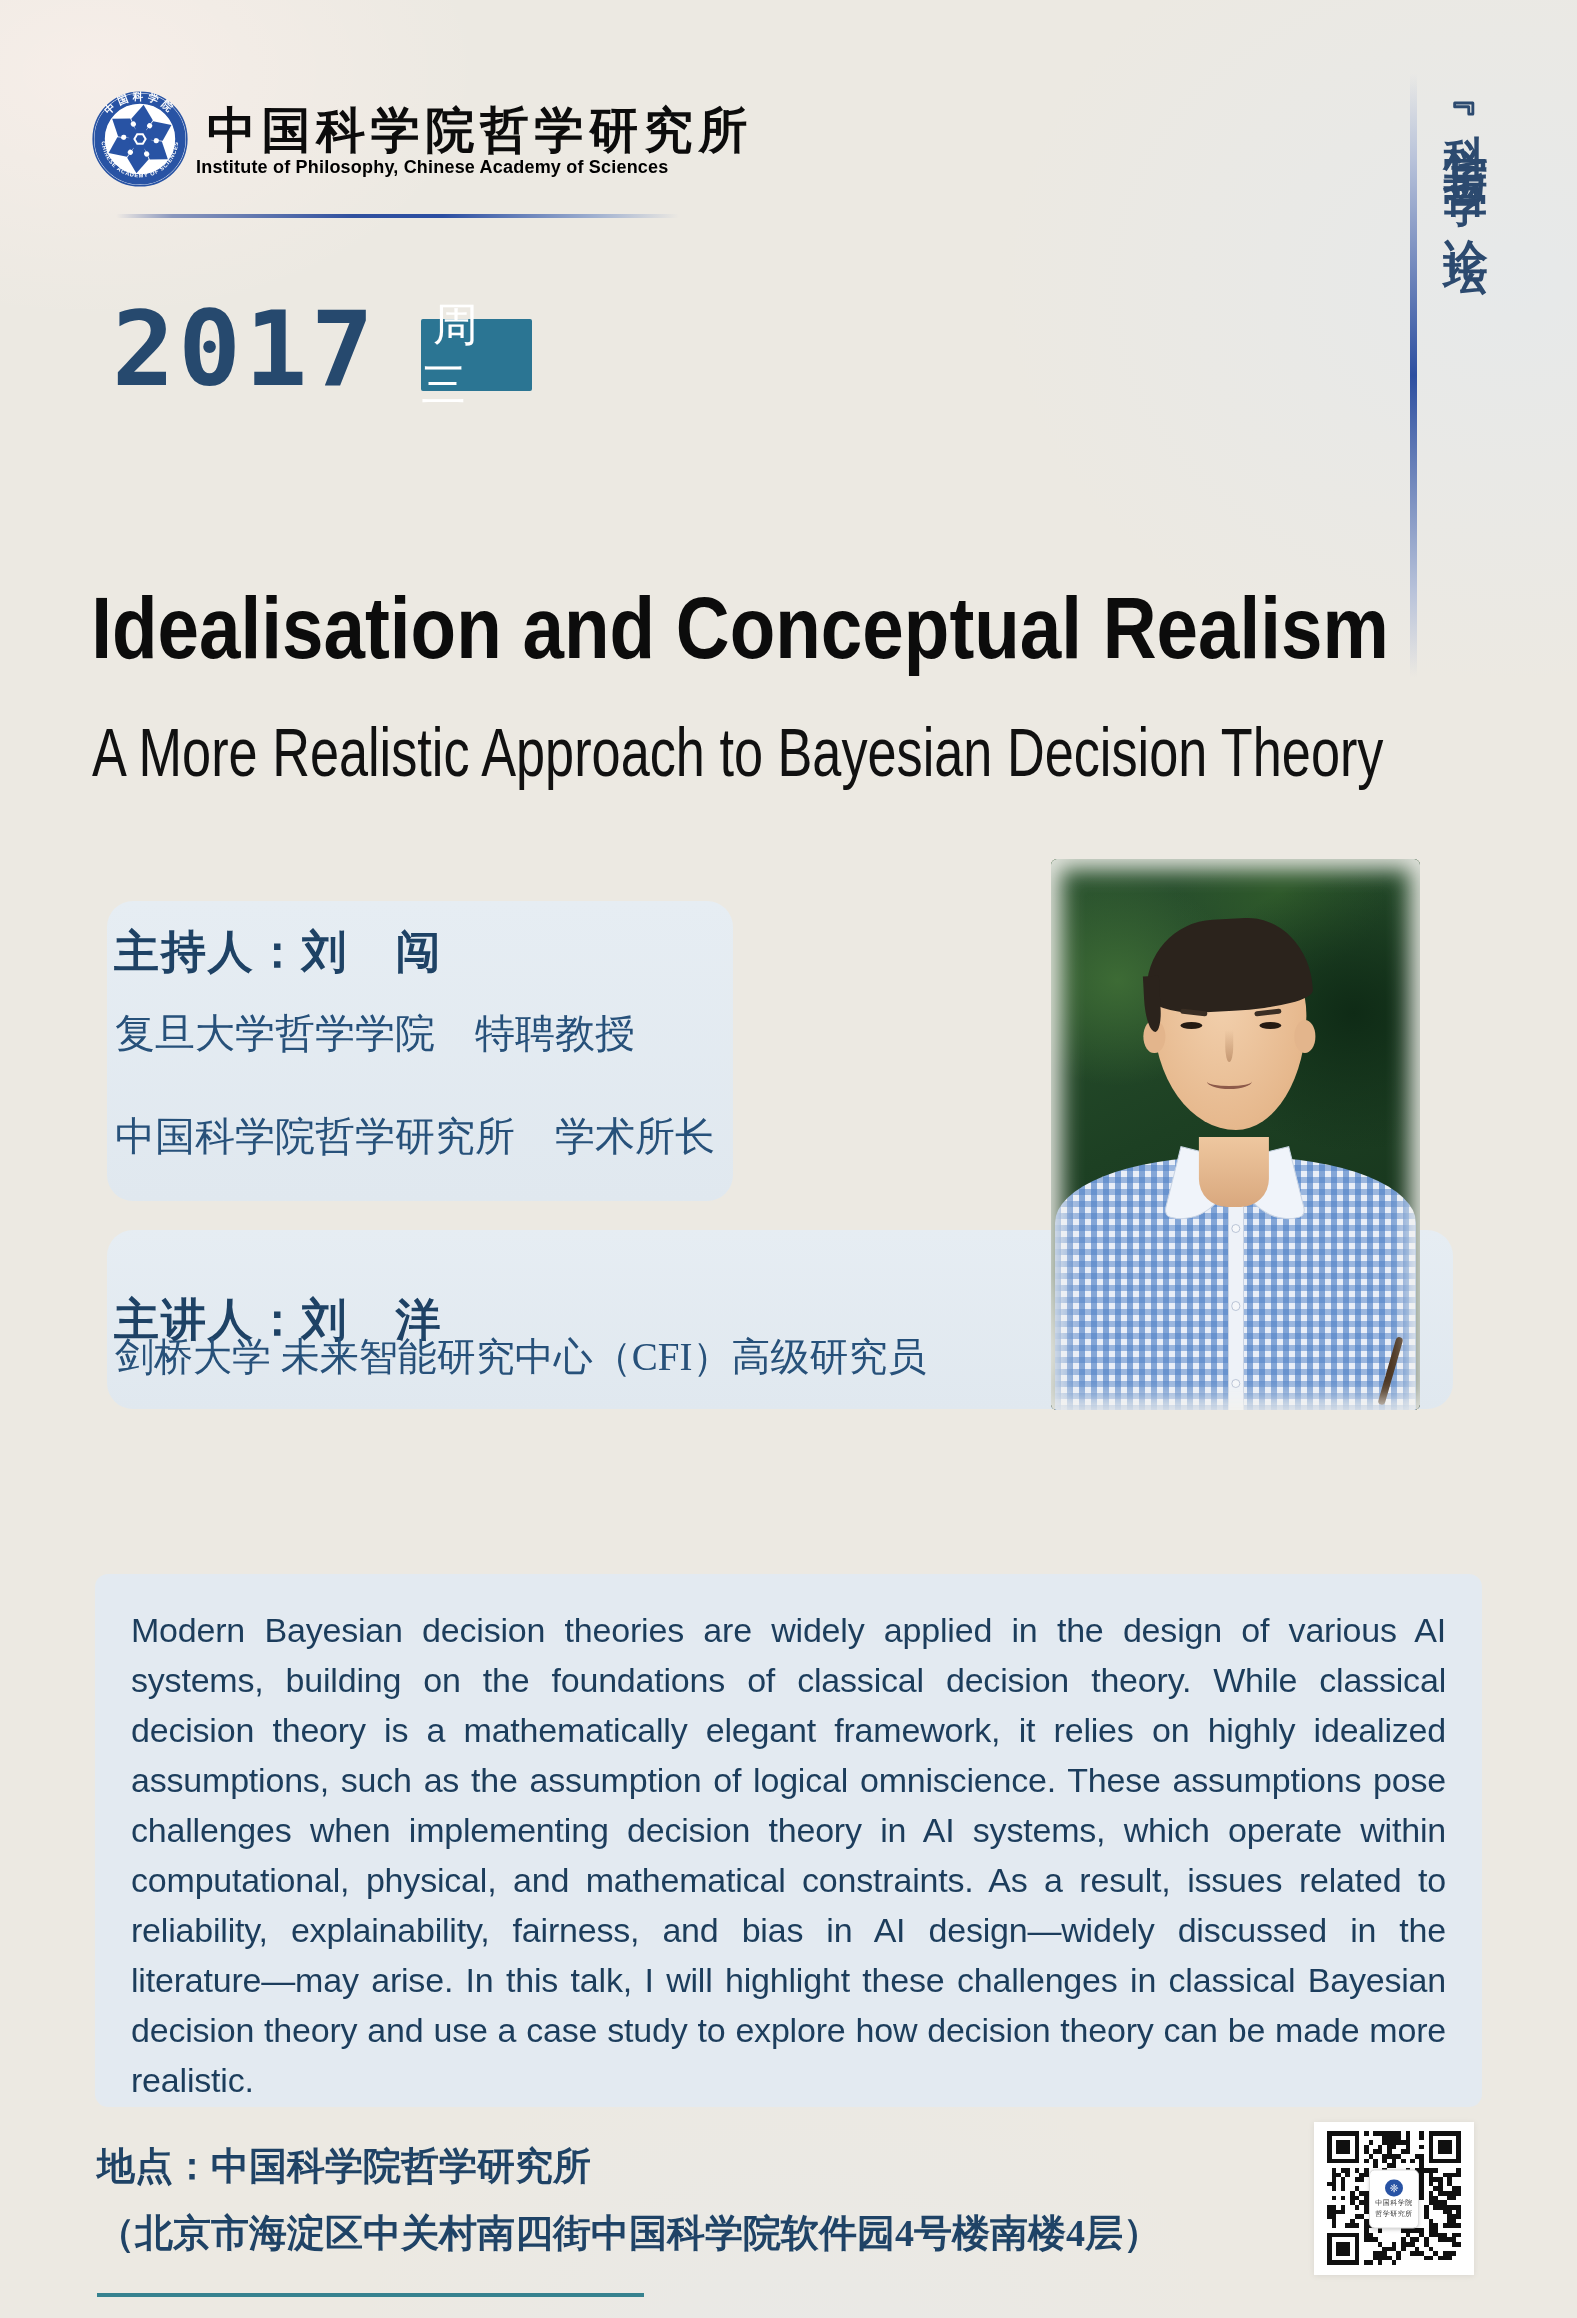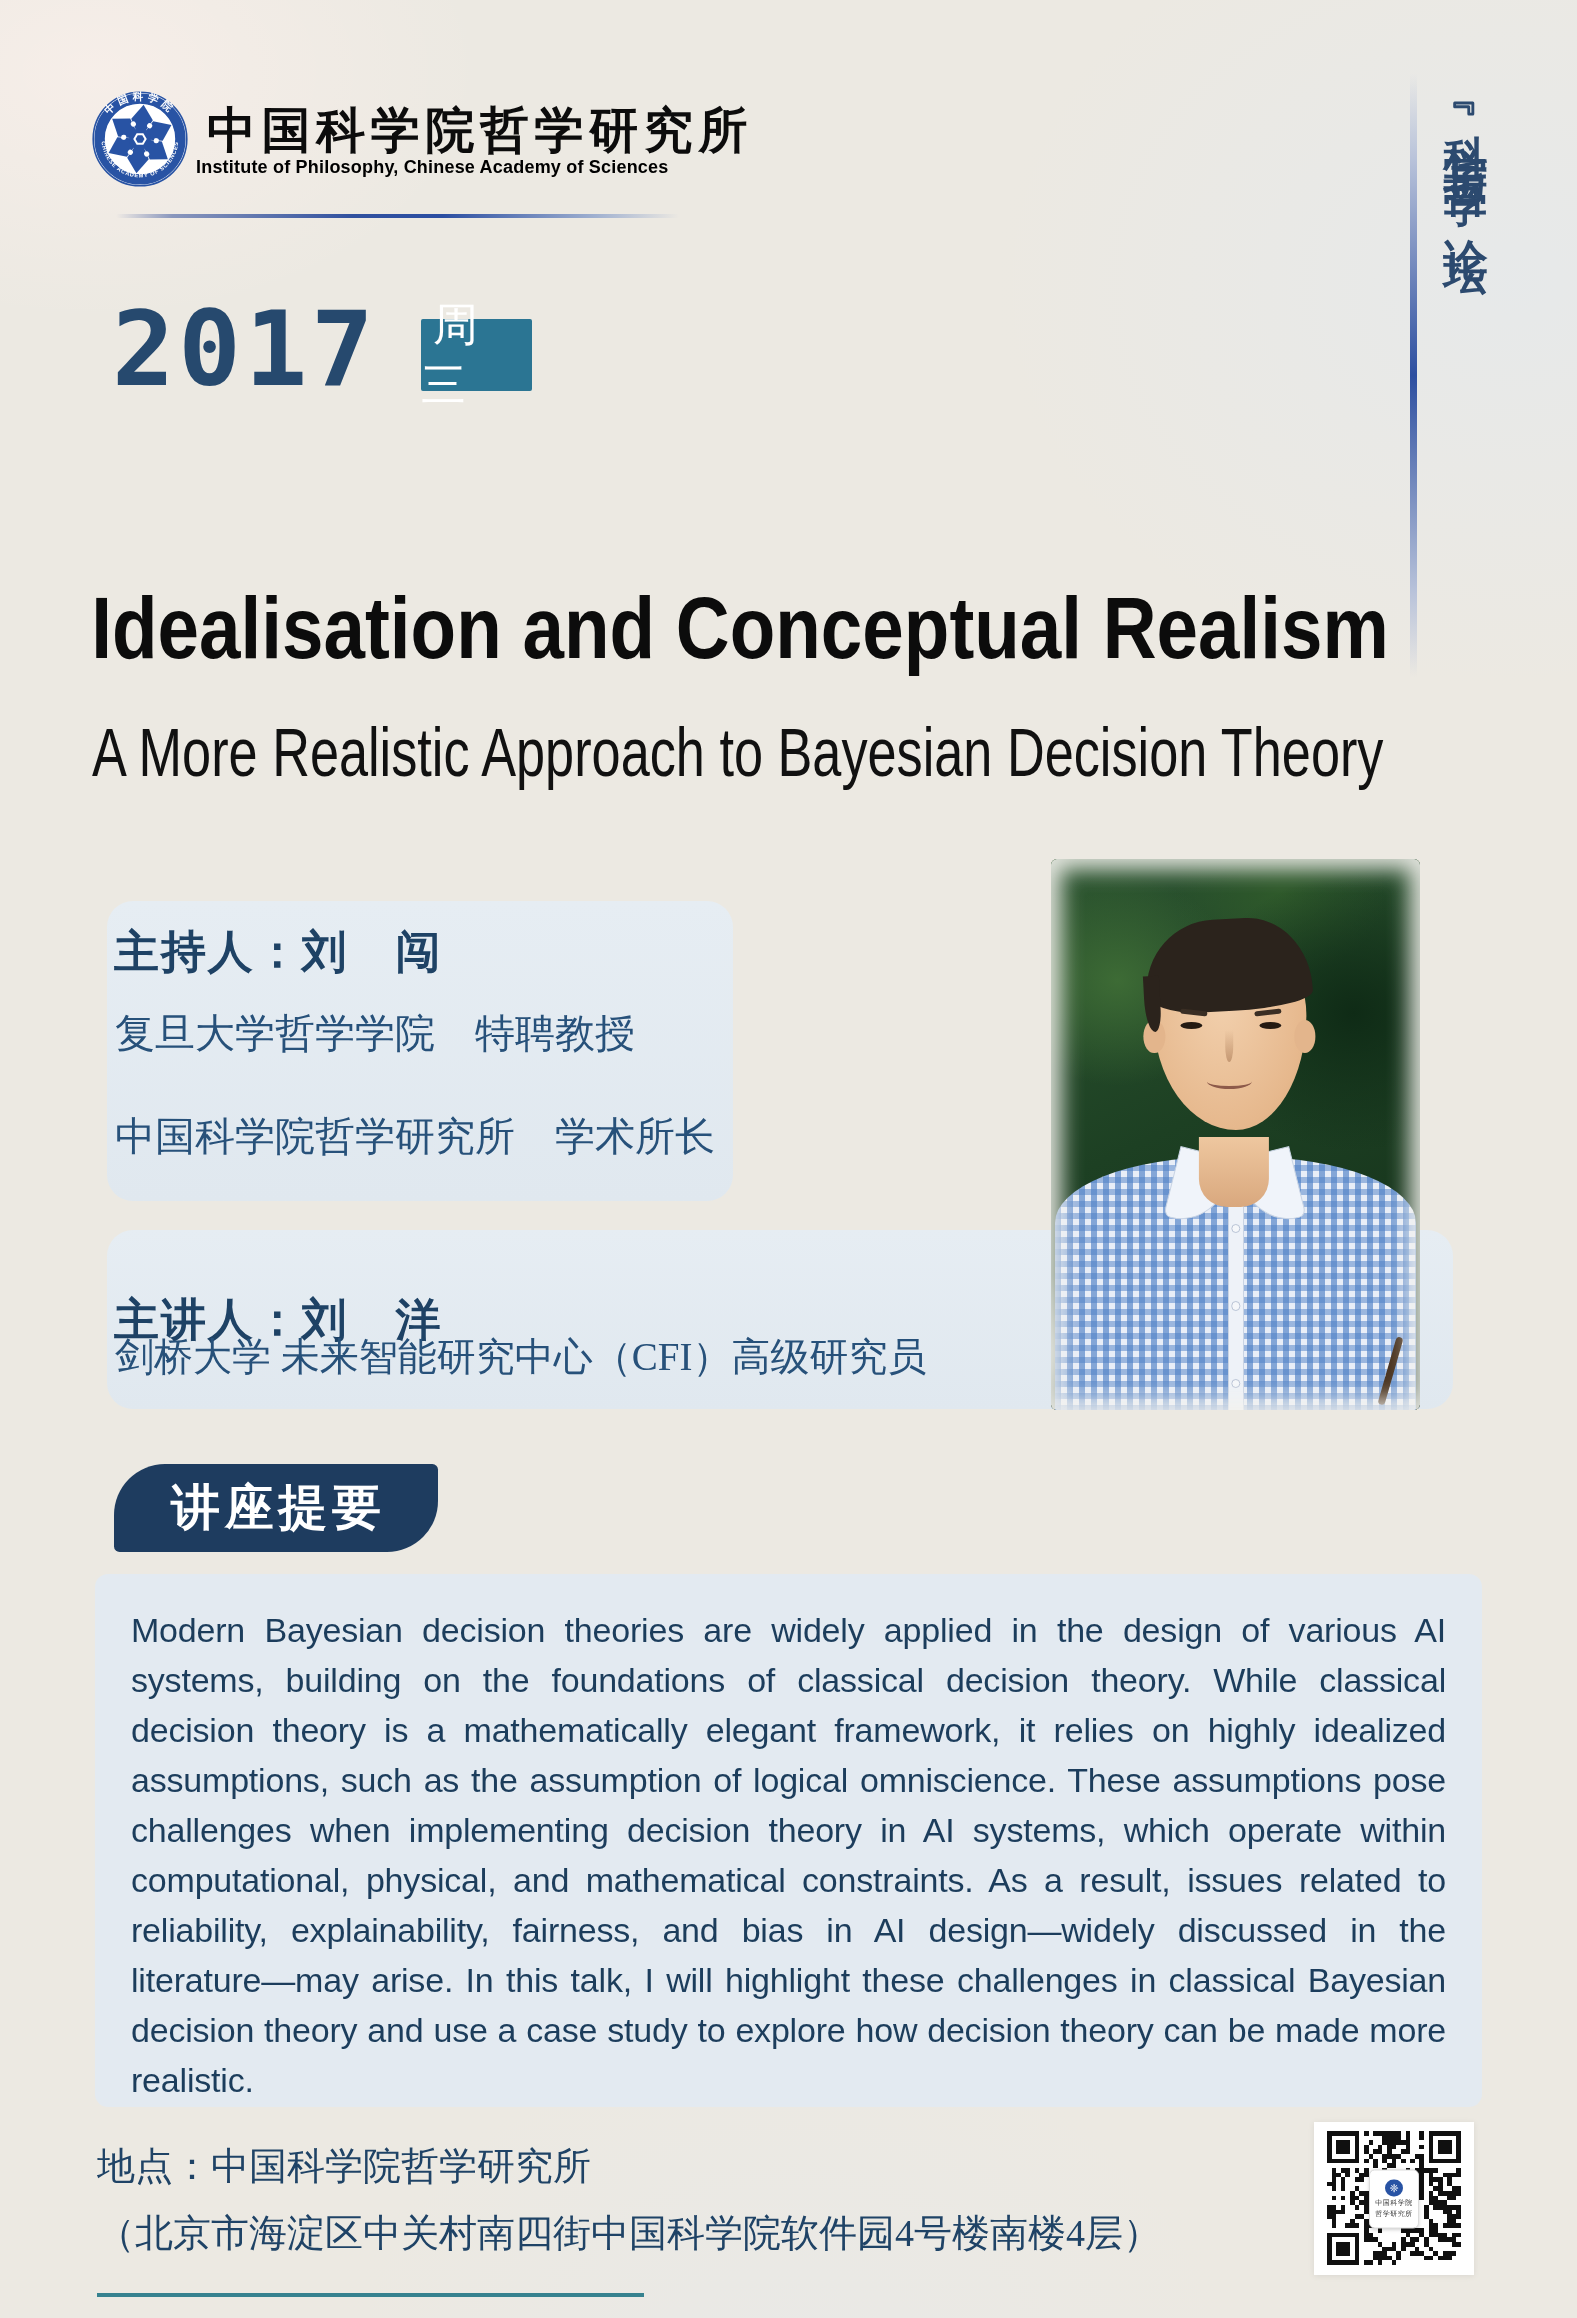--- a/index.html
+++ b/index.html
@@ -96,21 +96,21 @@
 
   
   .abstract-badge{left:114px;top:1464px;width:324px;height:88px;background:#1E3C5F;
     border-radius:51px 5.6px 51px 5.6px;display:flex;align-items:center;justify-content:center;
     color:#fff;font-family:"Liberation Serif",serif;font-weight:700;font-size:49px;letter-spacing:4.6px;text-indent:4.6px;}
   .abstract-panel{left:95px;top:1574px;width:1387px;height:533px;background:#E3EAF1;border-radius:13px;}
   .abstract-text{left:131px;top:1605px;width:1315px;font-size:34px;line-height:50px;color:#1C3D5C;
     text-align:justify;letter-spacing:-0.2px;}
 
   
-  .loc{font-family:"Liberation Serif",serif;font-size:38px;color:#1F4366;white-space:nowrap;}
+  .loc{font-family:"Liberation Serif",serif;font-size:38px;color:#1F4366;white-space:nowrap;font-weight:bold;}
   .loc1{left:97px;top:2141px;}
   .loc2{left:97px;top:2208px;}
   .rule{left:97px;top:2293px;width:547px;height:3.7px;background:#36828F;}
 
   
   .qr{left:1314px;top:2122px;width:160px;height:153px;background:#fff;box-shadow:0 0.9px 6.5px rgba(0,0,0,.08);}
   .qr svg{position:absolute;left:11px;top:9.3px;width:138px;height:134px;}
   .qr-badge{position:absolute;left:50%;top:50%;transform:translate(-50%,-50%);width:48px;height:57px;
     background:#fff;border:0.9px solid #dcdcdc;border-radius:5.6px;box-shadow:0 0.9px 3.7px rgba(0,0,0,.18);
     display:flex;flex-direction:column;align-items:center;justify-content:center;gap:1.9px;}
@@ -206,21 +206,20 @@
       <div class="brow l"></div>
       <div class="brow r"></div>
       <div class="eye l"></div>
       <div class="eye r"></div>
       <div class="nose"></div>
       <div class="mouth"></div>
     </div>
     <div class="fade"></div>
   </div>
 
-  <div class="abs abstract-badge">讲座提要</div>
   <div class="abs abstract-panel"></div>
   <div class="abs abstract-text">Modern Bayesian decision theories are widely applied in the design of various AI systems, building on the foundations of classical decision theory. While classical decision theory is a mathematically elegant framework, it relies on highly idealized assumptions, such as the assumption of logical omniscience. These assumptions pose challenges when implementing decision theory in AI systems, which operate within computational, physical, and mathematical constraints. As a result, issues related to reliability, explainability, fairness, and bias in AI design—widely discussed in the literature—may arise. In this talk, I will highlight these challenges in classical Bayesian decision theory and use a case study to explore how decision theory can be made more realistic.</div>
 
   <div class="abs loc loc1">地点：中国科学院哲学研究所</div>
   <div class="abs loc loc2">（北京市海淀区中关村南四街中国科学院软件园4号楼南楼4层）</div>
   <div class="abs rule"></div>
 
   <div class="abs qr">
     <svg viewBox="0 0 29 29" shape-rendering="crispEdges">
         <rect x="8" y="0" width="1" height="1" fill="#101010"></rect>

